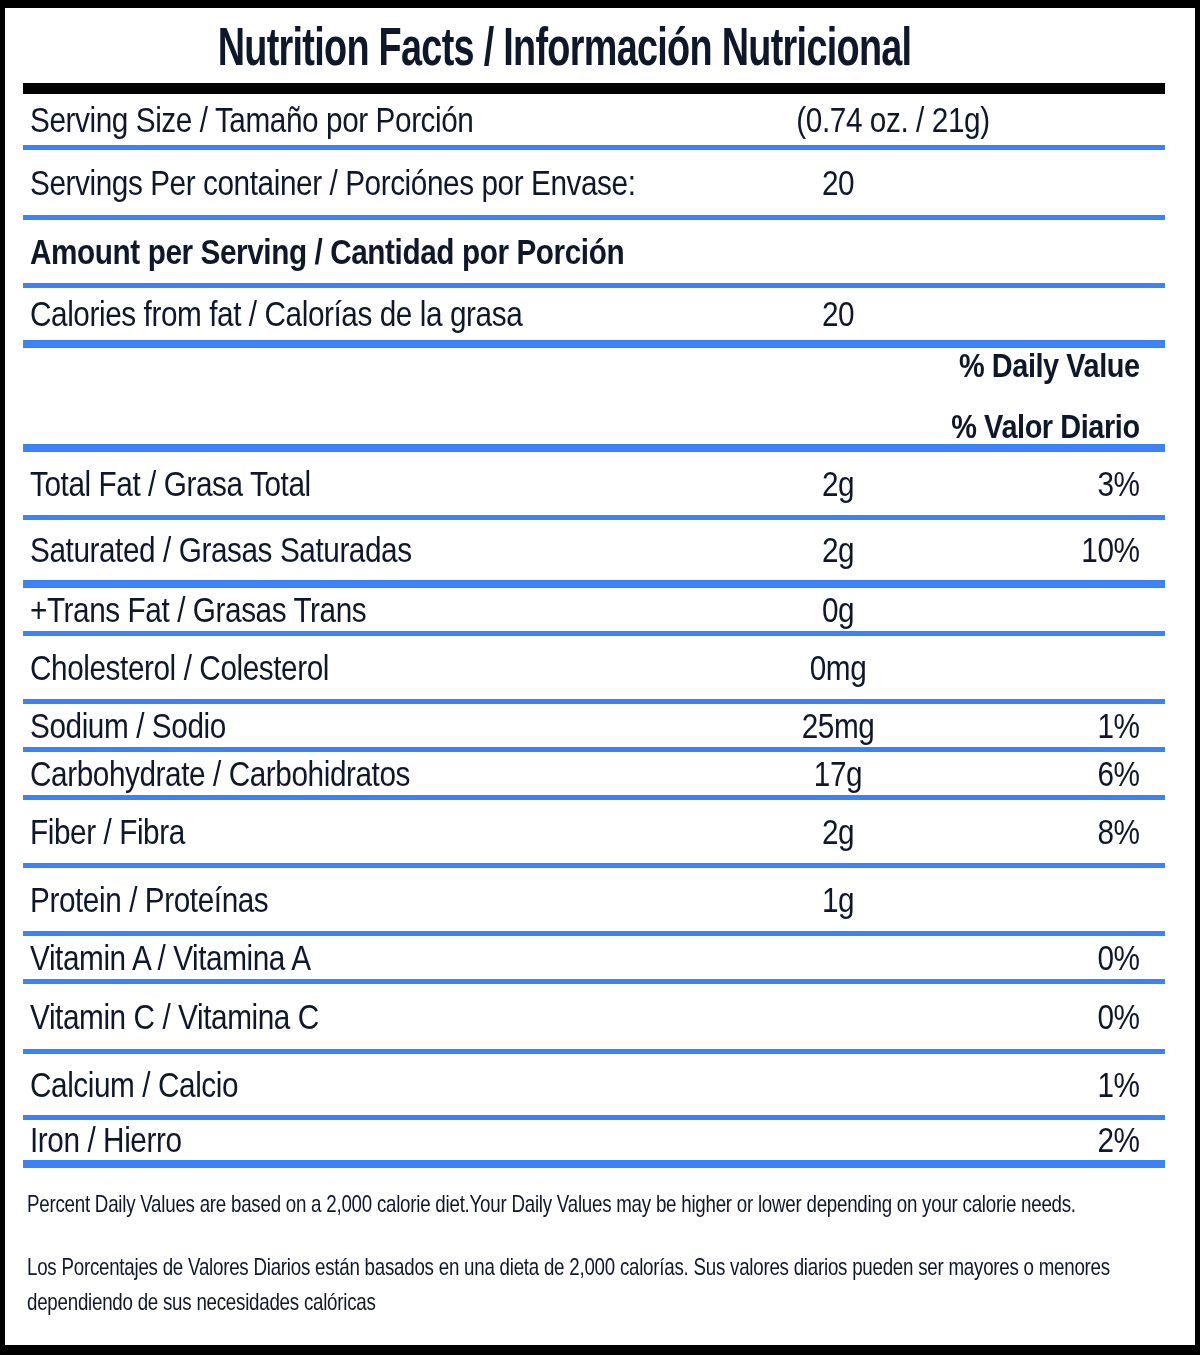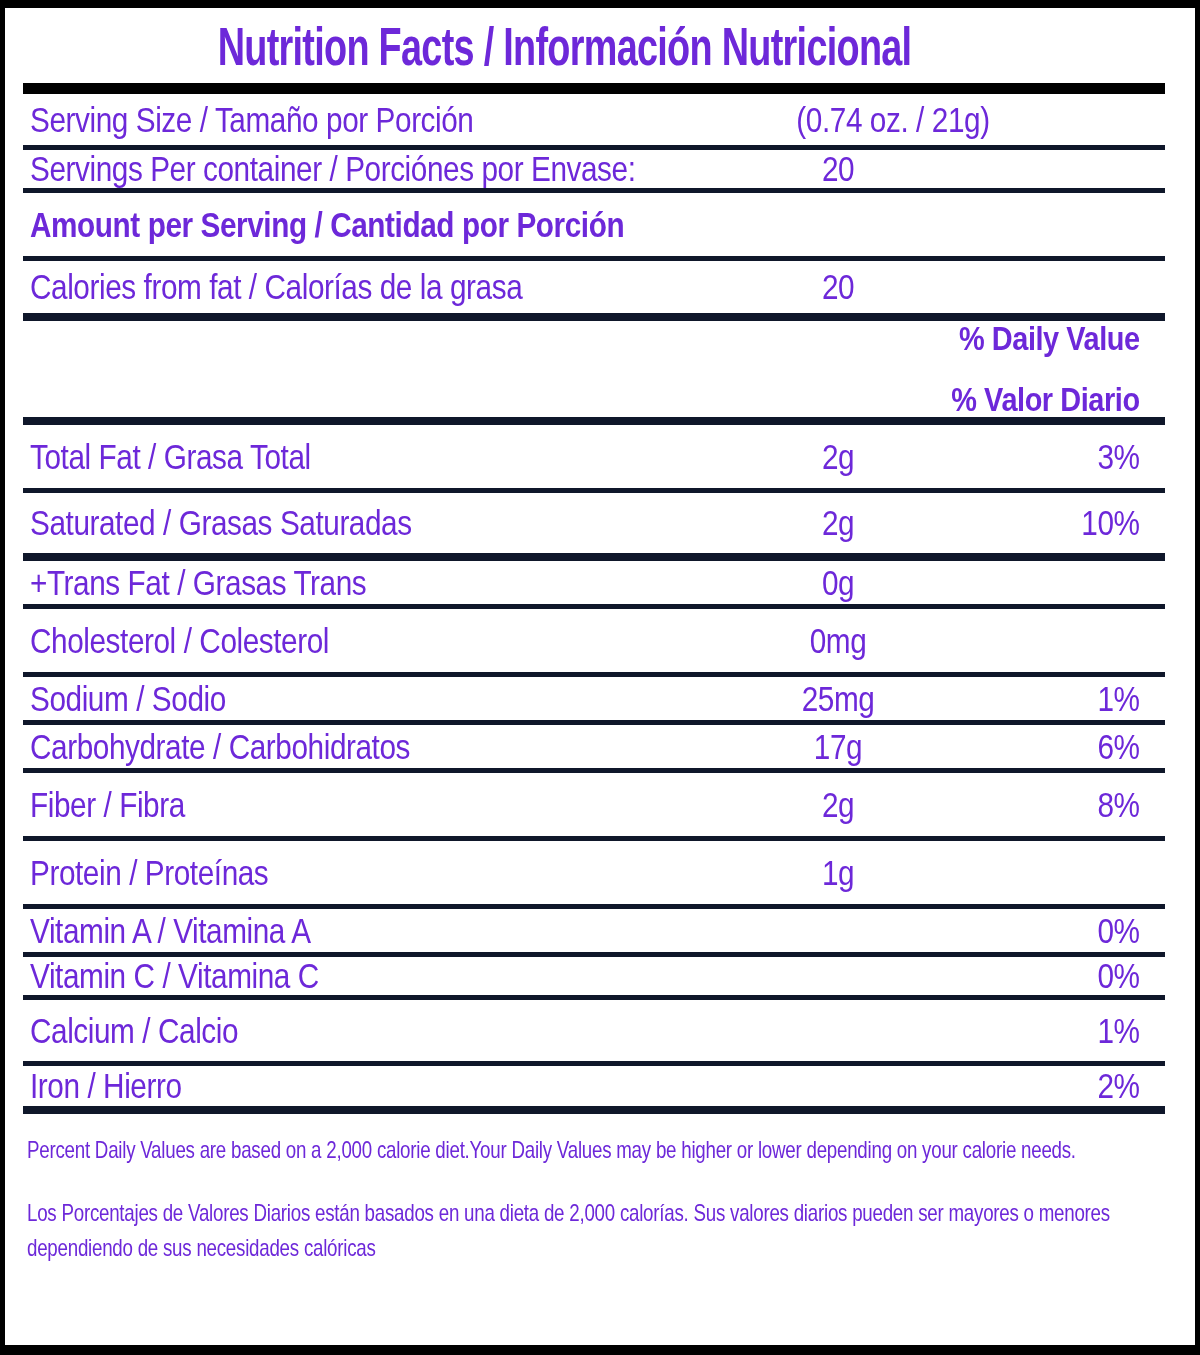--- a/index.html
+++ b/index.html
@@ -5,21 +5,21 @@
   html, body { margin: 0; padding: 0; background: #ffffff; }
   .label {
     position: relative;
     width: 1200px;
     height: 1355px;
     box-sizing: border-box;
     background: #ffffff;
     border: solid #000000;
     border-width: 8px 5px 10px 5px;
     font-family: "Liberation Sans", "DejaVu Sans", sans-serif;
-    color: #6d28d9;
+    color: #0f172a;
     overflow: hidden;
   }
   .title-wrap {
     height: 75px;
     display: flex;
     align-items: center;
     justify-content: center;
     padding-right: 70px;
   }
   .title {
@@ -27,25 +27,25 @@
     font-weight: bold;
     letter-spacing: -1px;
     white-space: nowrap;
     transform: scaleX(0.70);
   }
   .rows { margin: 0 30px 0 18px; }
   .bar { height: 11px; background: #000000; }
   .row {
     position: relative;
     box-sizing: border-box;
-    border-bottom: 5px solid #0f172a;
+    border-bottom: 5px solid #3b82f6;
   }
   .bb8 { border-bottom-width: 8px !important; }
   .h49 { height: 49px; } .h50 { height: 68px; } .h51 { height: 66px; }
-  .h52 { height: 48px; } .h53 { height: 43px; } .h56 { height: 56px; }
+  .h52 { height: 48px; } .h53 { height: 70px; } .h56 { height: 56px; }
   .h61 { height: 60px; } .h104 { height: 104px; }
   .lbl {
     position: absolute; left: 7px; top: 0; bottom: 0;
     display: flex; align-items: center;
     font-size: 35px; letter-spacing: -0.5px; white-space: nowrap;
     transform: scaleX(0.85); transform-origin: 0 50%;
   }
   .hdr .lbl { font-weight: bold; }
   .val {
     position: absolute; left: 615px; width: 400px; top: 0; bottom: 0;

